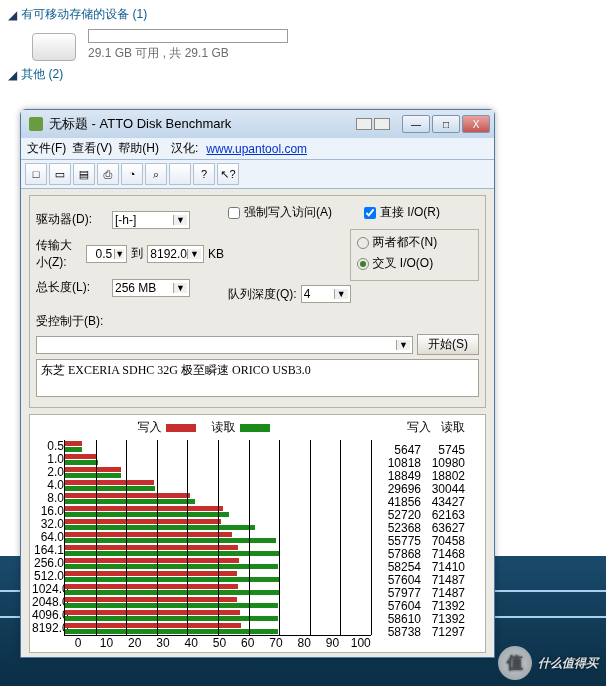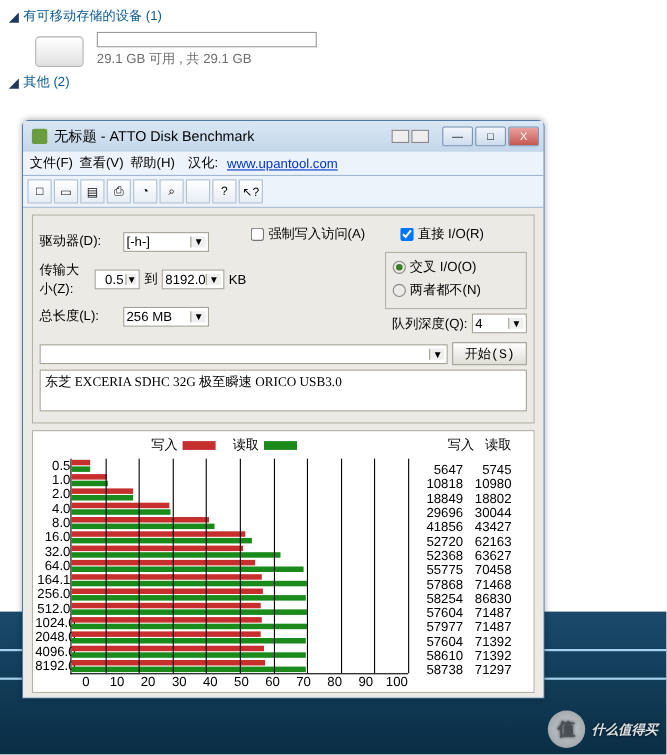--- a/index.html
+++ b/index.html
@@ -31,21 +31,21 @@
 .panel{background:#eceae5;border:1px solid #b5b1a5;padding:8px 6px 10px;margin-bottom:6px}
 .row{display:flex;align-items:center;gap:4px;margin-bottom:4px}
 .lbl{width:72px}
 .combo,.txt{border:1px solid #a5a195;background:#fff;height:18px;padding:0 2px;font-family:Tahoma}
 .combo{display:flex;align-items:center;justify-content:space-between}
 .combo .arr{background:#efefef;border-left:1px solid #a5a195;width:14px;text-align:center;font-size:9px}
 .chk,.rdo{width:12px;height:12px}
 .rdo{border-radius:50%}
 .dot{width:6px;height:6px;background:#3a7e2b;border-radius:50%;margin:2px auto}
 .grp{border:1px solid #b5b1a5;padding:4px 6px;margin-left:6px;flex:1}
-.btn{border:1px solid #a5a195;background:linear-gradient(#fff,#e0ddD5);padding:1px 10px;font-family:Liberation Mono, monospace}
+.btn{border:1px solid #a5a195;background:linear-gradient(#fff,#e0ddD5);padding:1px 10px;font-family:Liberation Sans, sans-serif}
 .textarea{border:1px solid #a5a195;background:#fff;height:38px;padding:2px 4px;font-family:Tahoma;margin-top:2px}
 .results{border:1px solid #b5b1a5;background:#fff;padding:4px 2px 2px}
 .res-title{text-align:center;font-family:Tahoma;margin-bottom:2px}
 .legend{display:flex;justify-content:center;gap:16px;margin-bottom:4px;font-family:Tahoma}
 .swatch{display:inline-block;width:30px;height:8px;vertical-align:middle;margin-left:4px}
 .sw-w{background:#c72e2e}
 .sw-r{background:#1a8a1a}
 .chart-wrap{display:flex}
 .ylabels{display:flex;flex-direction:column;font-family:Tahoma;font-size:11px}
 .ylabels span{height:13px;line-height:13px;text-align:right;width:32px}
@@ -160,39 +160,42 @@
               <input type="checkbox" class="chk" style="">
               <span>强制写入访问(A)</span>
             <span style="width:24px"></span>
             <input type="checkbox" class="chk" checked="" style="">
               <span>直接 I/O(R)</span>
           </div>
           <div style="display:flex">
             <div style="flex:1"></div>
             <div class="grp">
               <div class="row">
+                  <span class="rdo" style="border:1px solid #888"></span>
+                  <span>两者都不(N)</span>
+                </div>
+              <div class="row">
                   <span class="rdo" style="border:1px solid #888">
                     <div class="dot"></div>
                   </span>
                   <span>交叉 I/O(O)</span>
                 </div>
-              <div class="row">
-                  <span class="rdo" style="border:1px solid #888"></span>
-                  <span>两者都不(N)</span>
-                </div>
             </div>
           </div>
-          <div class="row" style="justify-content:flex-end">
+          <div class="row" style="">
               <span>队列深度(Q):</span>
             <div class="combo" style="width:50px">
                 <span>4</span>
                 <span class="arr">▼</span>
               </div>
           </div>
         </div>
+      </div>
+      <div class="row" style="margin-top:6px">
+        <span>受控制于(B):</span>
       </div>
       <div class="row">
         <div class="combo" style="flex:1">
             <span></span>
             <span class="arr">▼</span>
           </div>
         <button class="btn">开始(S)</button>
       </div>
       <div class="textarea">东芝 EXCERIA SDHC 32G 极至瞬速 ORICO USB3.0</div>
     </div>
@@ -348,21 +351,21 @@
               <div class="vr">
                 <span>55775</span>
                 <span>70458</span>
               </div>
               <div class="vr">
                 <span>57868</span>
                 <span>71468</span>
               </div>
               <div class="vr">
                 <span>58254</span>
-                <span>86830</span>
+                <span>71410</span>
               </div>
               <div class="vr">
                 <span>57604</span>
                 <span>71487</span>
               </div>
               <div class="vr">
                 <span>57977</span>
                 <span>71487</span>
               </div>
               <div class="vr">

